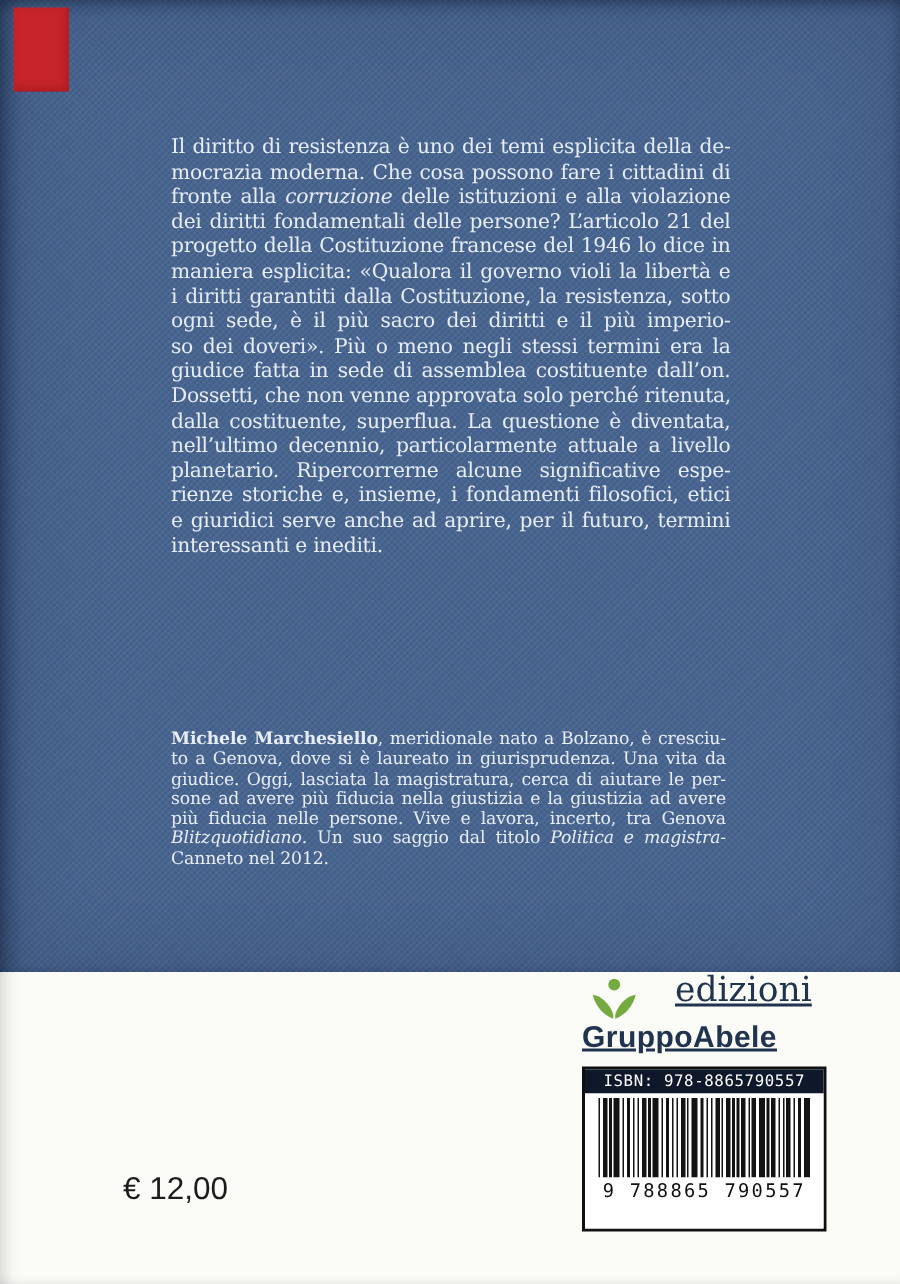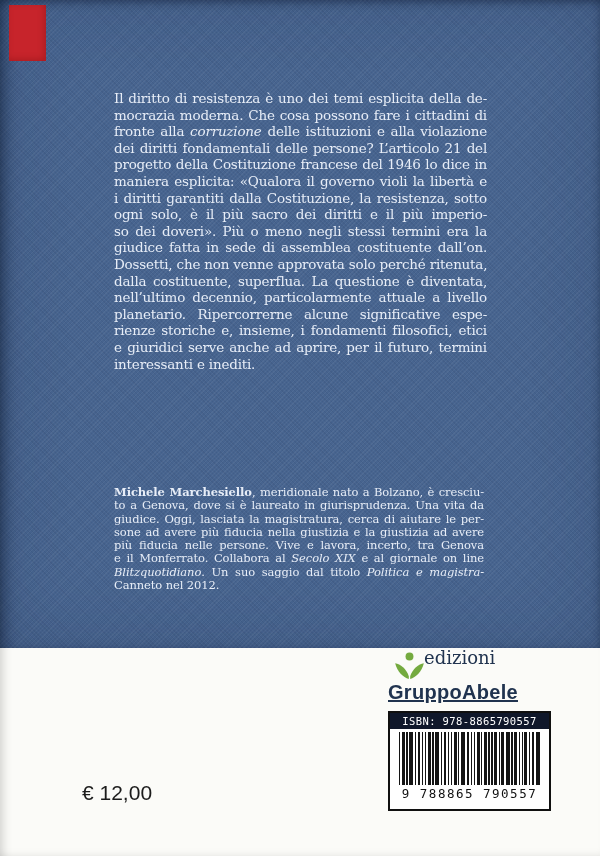--- a/index.html
+++ b/index.html
@@ -38,22 +38,22 @@
   .line { text-align:justify; text-align-last:justify; white-space:nowrap; overflow:hidden; }
   .line:last-child { text-align-last:left; }
   
   .band {
     position:absolute; left:0; top:648px; width:600px; height:208px;
     background:#fbfbf8;
     box-shadow: inset 11px 0 10px -8px rgba(0,0,0,.16), inset 0 -6px 8px -6px rgba(0,0,0,.10);
   }
   .logo-icon { position:absolute; left:393px; top:651px; width:33px; height:31px; }
   .logo-edizioni {
-    position:absolute; left:424px; top:647px;
-    font-family:"DejaVu Serif", serif; font-size:18px; color:#20334f;
+    position:absolute; left:450px; top:647px;
+    font-family:"DejaVu Serif", serif; font-size:23px; color:#20334f;text-decoration:underline;
   }
   .logo-gruppo {
     position:absolute; left:388px; top:681px;
     font-family:"Liberation Sans", sans-serif; font-weight:bold;
     font-size:20px; letter-spacing:0.3px; color:#20334f;text-decoration:underline;
   }
   .barcode {
     position:absolute; left:388px; top:711px; width:163px;
     border:2px solid #101010; background:#ffffff; box-sizing:border-box;
   }
@@ -63,21 +63,21 @@
     letter-spacing:0.4px; text-align:center; padding:2px 0;
   }
   .bars {
     height:53px; background:#ffffff; overflow:hidden;
     display:flex; justify-content:center; align-items:stretch; padding-top:3px;
   }
   .bars span { background:#141414; margin:0 0.8px; }
   .digits {
     background:#ffffff; color:#111111; text-align:center;
     font-family:"DejaVu Sans Mono", monospace; font-size:12.5px;
-    letter-spacing:1.5px; padding:1px 0 8px;
+    letter-spacing:1.5px; padding:1px 0 18px;
   }
   .price {
     position:absolute; left:82px; top:781px;
     font-family:"Liberation Sans", sans-serif; font-size:21px; color:#1c1c1c;
   }
 </style>
 </head>
 <body>
 
 <div class="cover">
@@ -87,39 +87,38 @@
   <div class="red-mark"></div>
 
   <div class="textblock synopsis">
       <div class="line">Il diritto di resistenza è uno dei temi esplicita della de-</div>
       <div class="line">mocrazia moderna. Che cosa possono fare i cittadini di</div>
       <div class="line">fronte alla <i>corruzione</i> delle istituzioni e alla violazione</div>
       <div class="line">dei diritti fondamentali delle persone? L’articolo 21 del</div>
       <div class="line">progetto della Costituzione francese del 1946 lo dice in</div>
       <div class="line">maniera esplicita: «Qualora il governo violi la libertà e</div>
       <div class="line">i diritti garantiti dalla Costituzione, la resistenza, sotto</div>
-      <div class="line">ogni solo, è il più sacro dei diritti e il più imperio-</div>
+      <div class="line">ogni sede, è il più sacro dei diritti e il più imperio-</div>
       <div class="line">so dei doveri». Più o meno negli stessi termini era la</div>
       <div class="line">giudice fatta in sede di assemblea costituente dall’on.</div>
       <div class="line">Dossetti, che non venne approvata solo perché ritenuta,</div>
       <div class="line">dalla costituente, superflua. La questione è diventata,</div>
       <div class="line">nell’ultimo decennio, particolarmente attuale a livello</div>
       <div class="line">planetario. Ripercorrerne alcune significative espe-</div>
       <div class="line">rienze storiche e, insieme, i fondamenti filosofici, etici</div>
       <div class="line">e giuridici serve anche ad aprire, per il futuro, termini</div>
       <div class="line">interessanti e inediti.</div>
     </div>
 
   <div class="textblock bio">
       <div class="line"><b>Michele Marchesiello</b>, meridionale nato a Bolzano, è cresciu-</div>
       <div class="line">to a Genova, dove si è laureato in giurisprudenza. Una vita da</div>
       <div class="line">giudice. Oggi, lasciata la magistratura, cerca di aiutare le per-</div>
       <div class="line">sone ad avere più fiducia nella giustizia e la giustizia ad avere</div>
       <div class="line">più fiducia nelle persone. Vive e lavora, incerto, tra Genova</div>
-      <div class="line">e il Monferrato. Collabora al <i>Secolo XIX</i> e al giornale on line</div>
       <div class="line"><i>Blitzquotidiano</i>. Un suo saggio dal titolo <i>Politica e magistra-</i></div>
       <div class="line">Canneto nel 2012.</div>
     </div>
 
   <div class="band"></div>
 
   <svg class="logo-icon" viewBox="0 0 34 32">
     <circle cx="17" cy="5.6" r="4.1" fill="#74aa3f"></circle>
     <path d="M16.3 29 C 10.5 27.2, 4.2 21.2, 2.2 12.6 C 7.6 13.2, 13.8 18.4, 16.3 26 Z" fill="#74aa3f"></path>
     <path d="M17.7 29 C 23.5 27.2, 29.8 21.2, 31.8 12.6 C 26.4 13.2, 20.2 18.4, 17.7 26 Z" fill="#74aa3f"></path>

